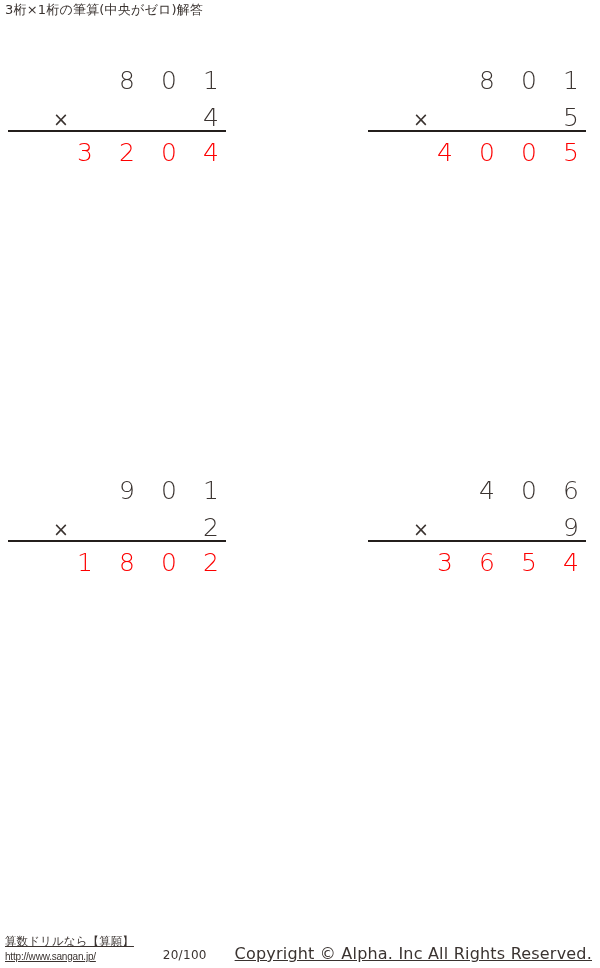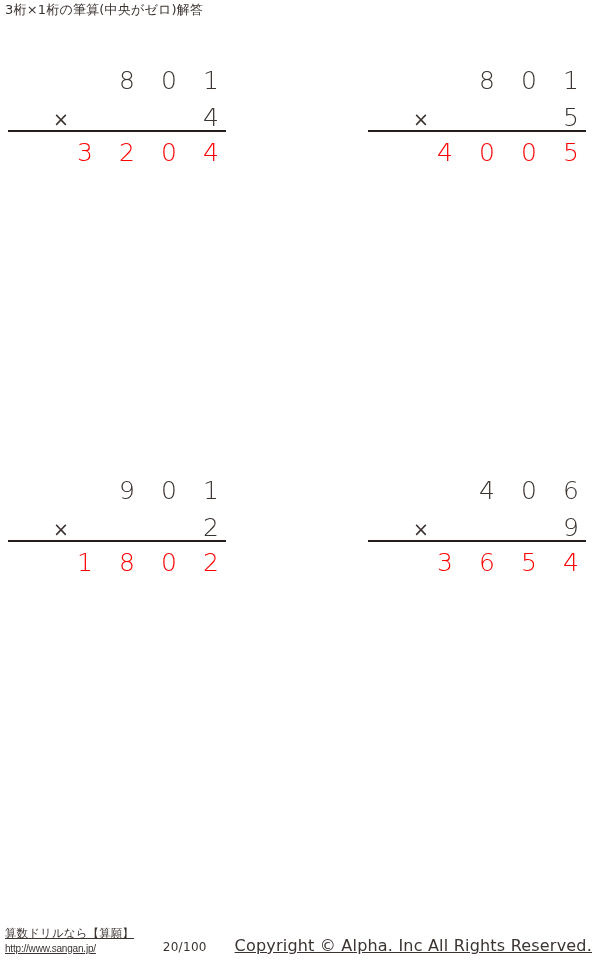--- a/index.html
+++ b/index.html
@@ -93,21 +93,21 @@
     top: 70px;
     width: 218px;
     height: 0;
     border-top: 2px solid #241f1c;
   }
 
   
   .footer {
     position: absolute;
     left: 0;
-    bottom: 8px;
+    bottom: 0;
     width: 600px;
     height: 36px;
   }
   .footer-left {
     position: absolute;
     left: 5px;
     top: 2px;
     font-size: 11.5px;
     line-height: 15px;
     color: #3a3330;

